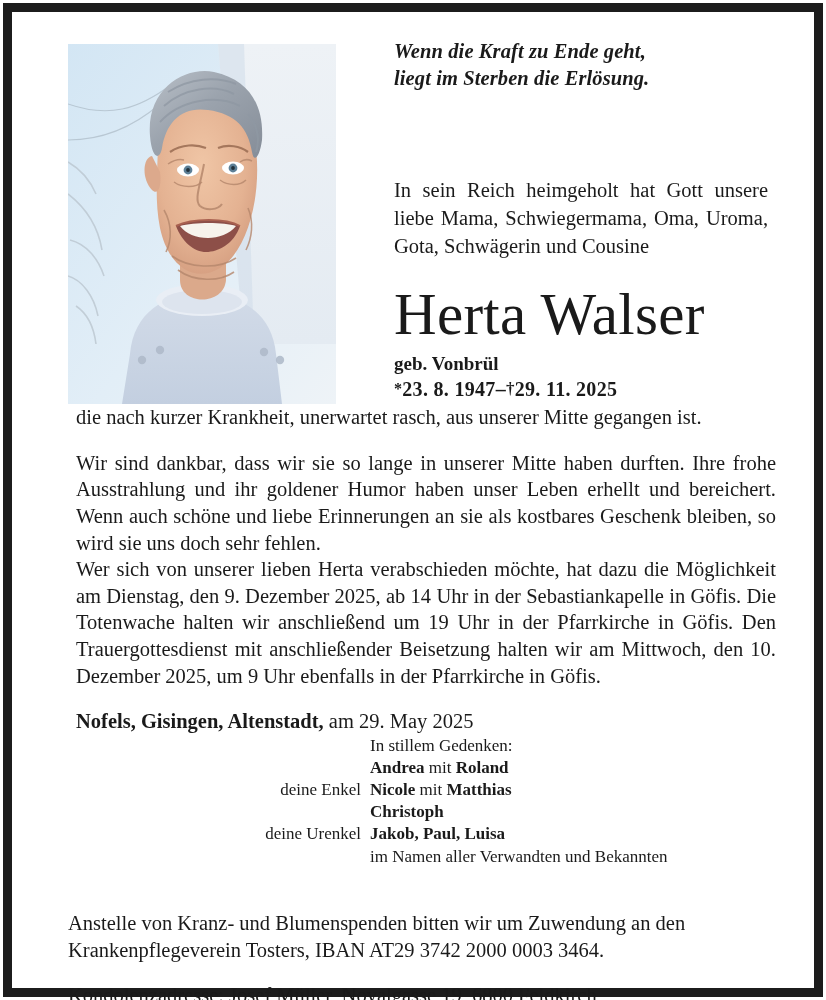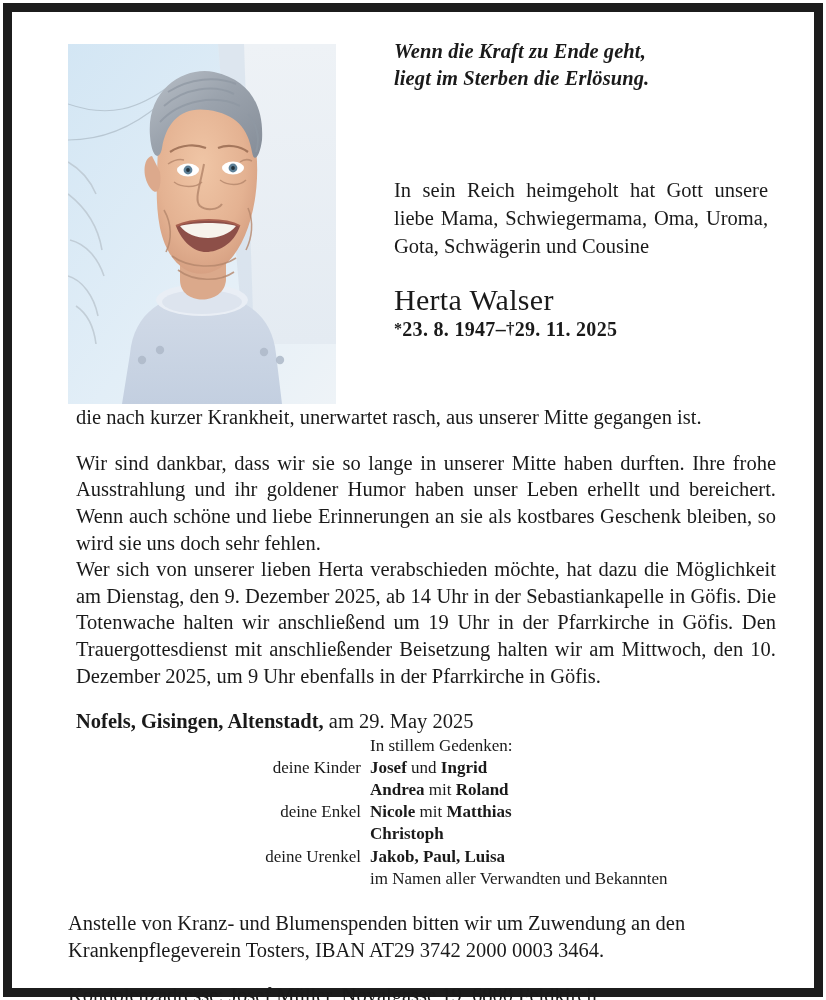--- a/index.html
+++ b/index.html
@@ -76,21 +76,21 @@
   .intro {
     margin-top: 83px;
     font-size: 20.5px;
     line-height: 1.38;
     text-align: justify;
     text-justify: inter-word;
   }
 
   .deceased-name {
     margin-top: 24px;
-    font-size: 30px;
+    font-size: 59px;
     line-height: 1.05;
     letter-spacing: .3px;
     white-space: nowrap;
   }
   .nee {
     margin-top: 6px;
     font-weight: 700;
     font-size: 19px;
     line-height: 1.25;
   }
@@ -278,43 +278,40 @@
         </div>
 
         <div class="intro">
           <span>In sein Reich heimgeholt hat Gott</span>
           <span>unsere liebe Mama, Schwiegermama,</span>
           <span>Oma, Uroma, Gota, Schwägerin und</span>
           <span>Cousine</span>
         </div>
 
         <div class="deceased-name">Herta Walser</div>
+        <div class="nee">geb. Vonbrül</div>
         <div class="life-dates">
           <span class="sym">*</span><span>23. 8. 1947</span><span>–</span><span class="dagger">†</span><span>29. 11. 2025</span>
         </div>
       </div>
     </div>
 
     <div class="body-text">
       <p class="para-lead">die nach kurzer Krankheit, unerwartet rasch, aus unserer Mitte gegangen ist.</p>
       <p class="para-just">Wir sind dankbar, dass wir sie so lange in unserer Mitte haben durften. Ihre frohe Ausstrahlung und ihr goldener Humor haben unser Leben erhellt und bereichert. Wenn auch schöne und liebe Erinnerungen an sie als kostbares Geschenk bleiben, so wird sie uns doch sehr fehlen.</p>
       <p class="para-just">Wer sich von unserer lieben Herta verabschieden möchte, hat dazu die Möglichkeit am Dienstag, den 9. Dezember 2025, ab 14 Uhr in der Sebastiankapelle in Göfis. Die Totenwache halten wir anschließend um 19 Uhr in der Pfarrkirche in Göfis. Den Trauergottesdienst mit anschließender Beisetzung halten wir am Mittwoch, den 10. Dezember 2025, um 9 Uhr ebenfalls in der Pfarrkirche in Göfis.</p>
 
       <p class="place-date">
         <span class="places">Nofels, Gisingen, Altenstadt,</span><span> am 29. May 2025</span>
       </p>
 
       <div class="family-block">
         <div class="fam-head">In stillem Gedenken:</div>
         <table class="fam-table">
           <tbody>
-              <tr>
-                <td class="fam-label">deine Kinder</td>
-                <td class="fam-names"><b>Josef</b><span> und </span><b>Ingrid</b></td>
-              </tr>
               <tr>
                 <td class="fam-label"></td>
                 <td class="fam-names"><b>Andrea</b><span> mit </span><b>Roland</b></td>
               </tr>
               <tr>
                 <td class="fam-label">deine Enkel</td>
                 <td class="fam-names"><b>Nicole</b><span> mit </span><b>Matthias</b></td>
               </tr>
               <tr>
                 <td class="fam-label"></td>

